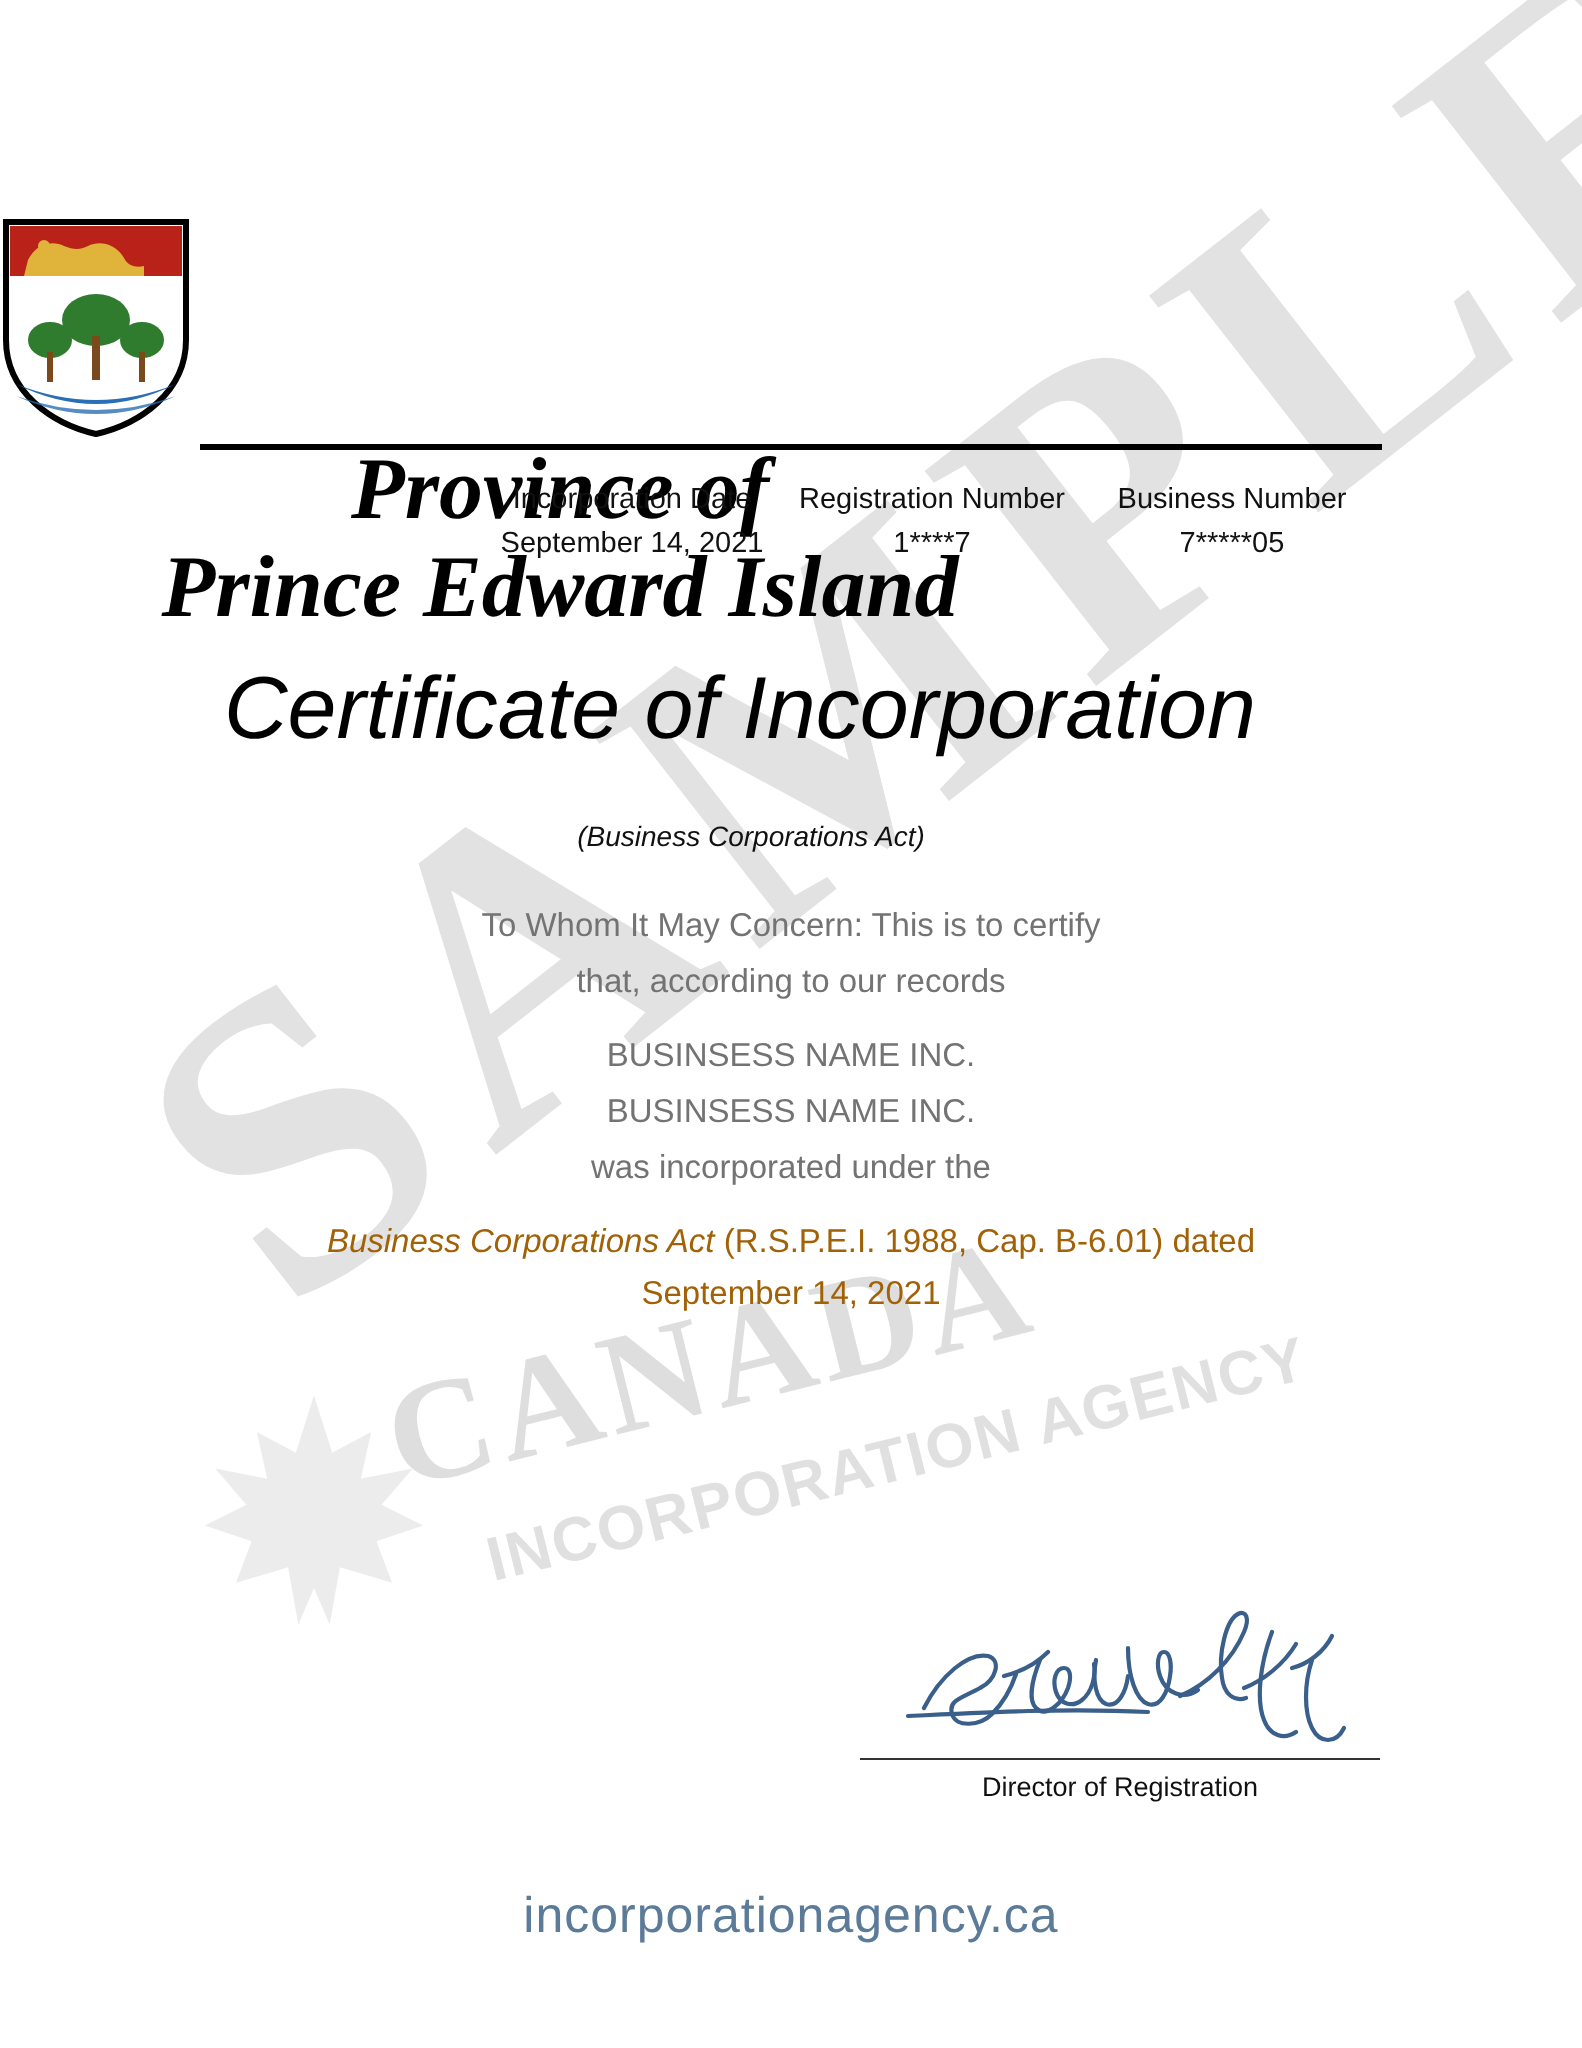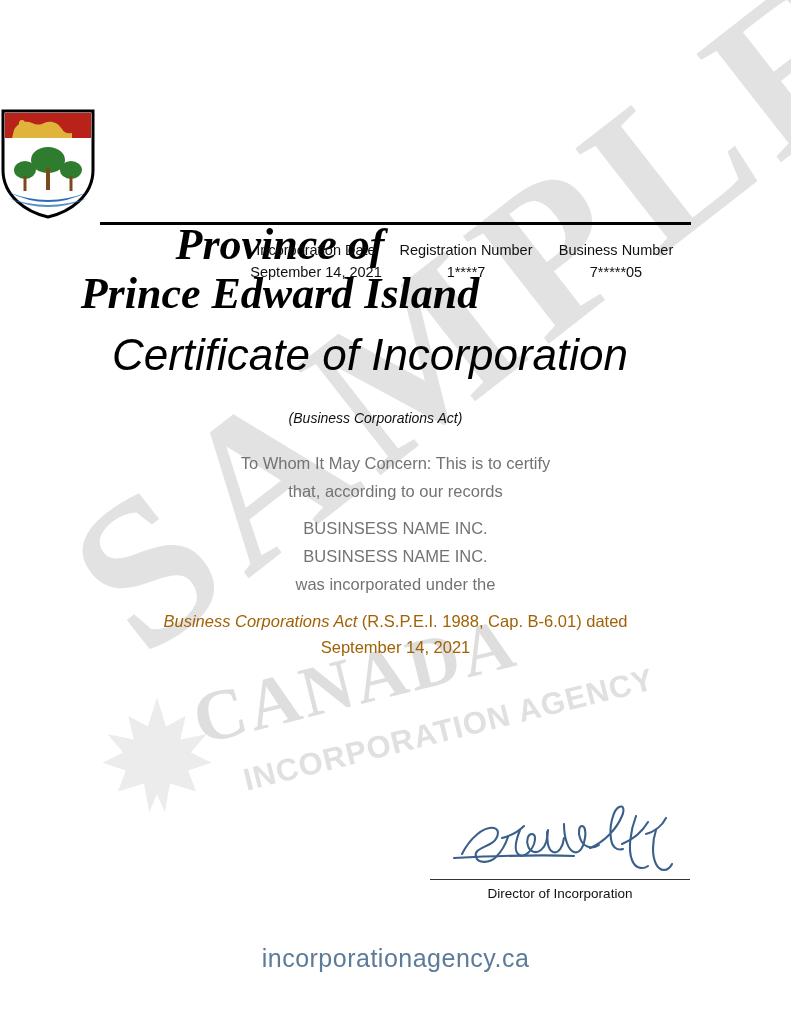--- a/index.html
+++ b/index.html
@@ -324,19 +324,19 @@
         <path d="M150 48 c14 -6 26 -18 32 -32 c3 -7 1 -11 -3 -9 c-6 3 -10 20 -8 32 c1 8 6 12 12 10"></path>
         <path d="M182 44 c10 -4 20 -12 26 -22"></path>
         <path d="M196 16 c-6 16 -8 34 -4 44 c3 8 10 10 16 6"></path>
         <path d="M206 34 c8 -2 16 -8 20 -16"></path>
         <path d="M216 30 c-4 12 -4 26 0 34 c4 8 12 8 16 0"></path>
         <path d="M14 58 c40 -2 80 -4 120 -2"></path>
       </g>
     </svg>
     <div class="sig-line"></div>
     <div class="sig-names">
-      <div>Director of Incorporation</div>
+      <div>Director of Registration</div>
     </div>
   </div>
 
   <div class="footer-url">incorporationagency.ca</div>
 
 </div>
 
 </body></html>

